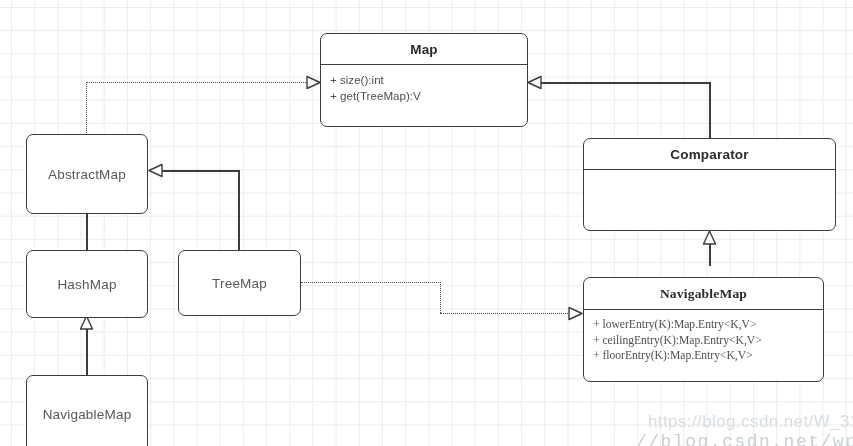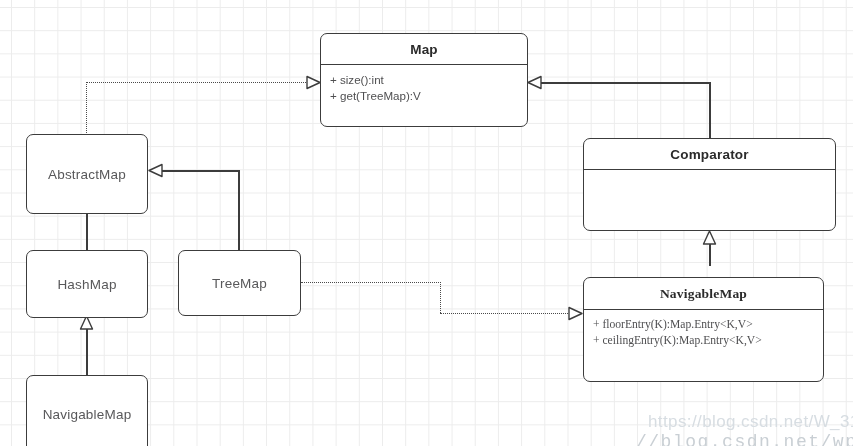--- a/index.html
+++ b/index.html
@@ -175,22 +175,23 @@
 
   <div class="uml-box" style="left:583px; top:138px; width:253px; height:93px;">
     <div class="box-title">Comparator</div>
     <div class="divider"></div>
   </div>
 
   <div class="uml-box" style="left:583px; top:277px; width:241px; height:105px;font-family:Liberation Serif, serif;">
     <div class="box-title">NavigableMap</div>
     <div class="divider"></div>
     <div class="box-members">
+      <div class="member">+ lowerEntry(K):Map.Entry&lt;K,V&gt;</div>
+      <div class="member">+ ceilingEntry(K):Map.Entry&lt;K,V&gt;</div>
       <div class="member">+ floorEntry(K):Map.Entry&lt;K,V&gt;</div>
-      <div class="member">+ ceilingEntry(K):Map.Entry&lt;K,V&gt;</div>
     </div>
   </div>
 
   <div class="uml-box plain" style="left:26px; top:134px; width:122px; height:80px;">
     <div class="box-title light">AbstractMap</div>
   </div>
 
   <div class="uml-box plain" style="left:26px; top:250px; width:122px; height:68px;">
     <div class="box-title light">HashMap</div>
   </div>

